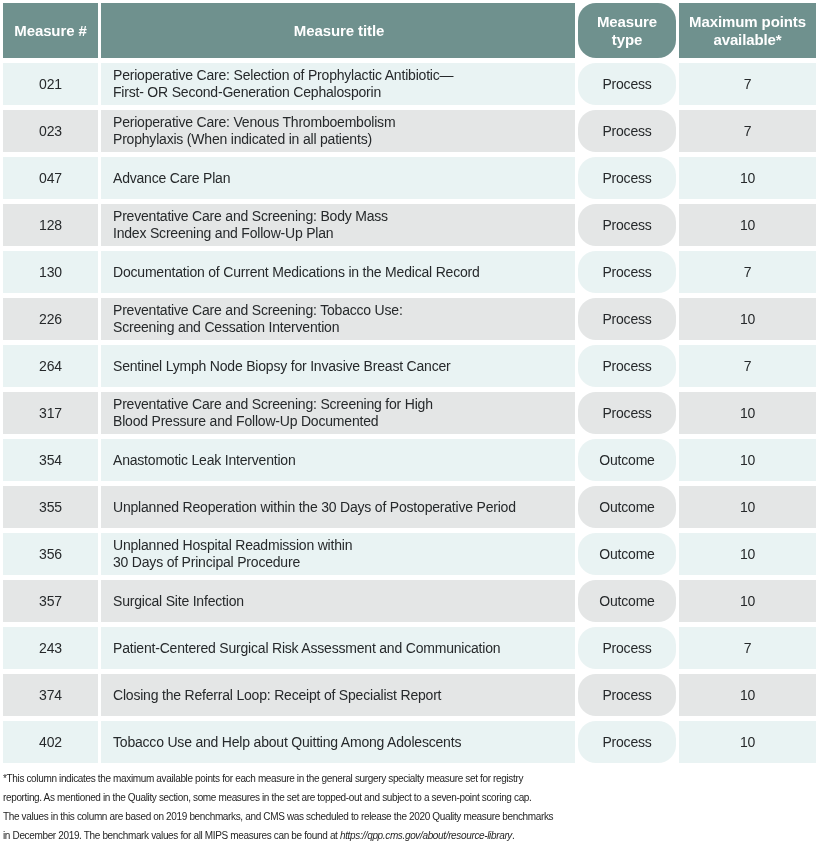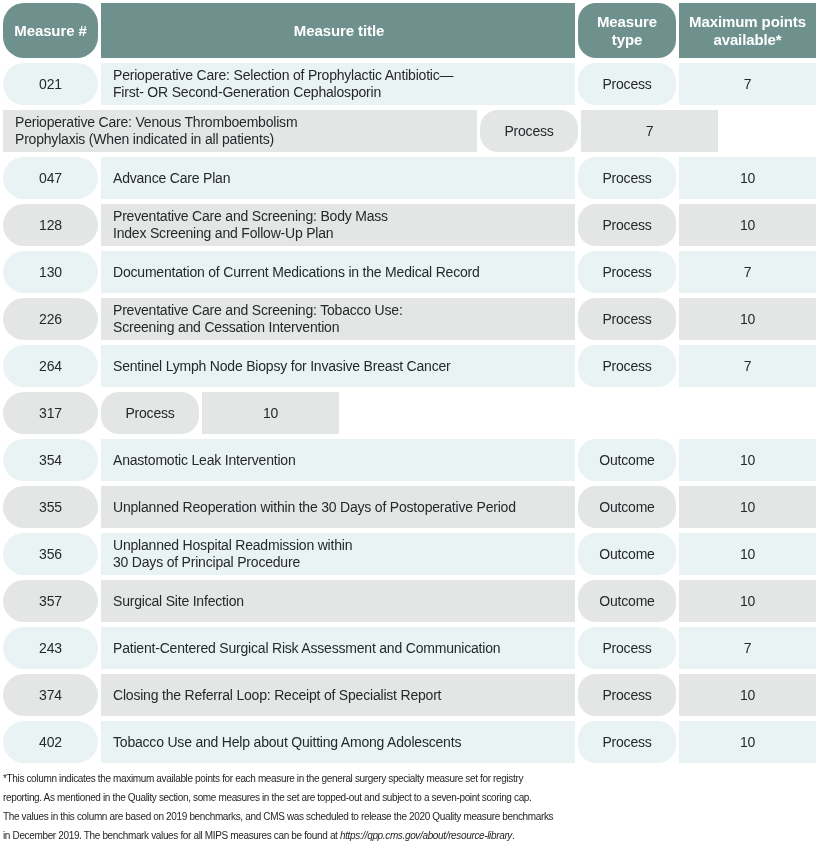--- a/index.html
+++ b/index.html
@@ -26,21 +26,21 @@
   .cell {
     display: flex;
     align-items: center;
     justify-content: center;
     box-sizing: border-box;
     color: #26292b;
     letter-spacing: -0.2px;
     white-space: pre-line;
     text-align: center;
   }
-  .c-num   { width: 95px;  flex: 0 0 95px; border-radius: 21px; }
+  .c-num   { width: 95px;  flex: 0 0 95px; }
   .c-title { width: 474px; flex: 0 0 474px; justify-content: flex-start; text-align: left; padding: 3px 10px 3px 12px; }
   .c-type  { width: 98px;  flex: 0 0 98px; border-radius: 18px; }
   .c-pts   { width: 137px; flex: 0 0 137px; }
   .header-row { margin-bottom: 5px; }
   .header-row .cell {
     background: #6f918e;
     color: #ffffff;
     font-weight: bold;
     font-size: 15px;
     line-height: 18px;
@@ -82,20 +82,21 @@
 
     <div id="tbody">
         <div class="row body-row even">
         <div class="cell c-num">021</div>
         <div class="cell c-title">Perioperative Care: Selection of Prophylactic Antibiotic—
 First- OR Second-Generation Cephalosporin</div>
         <div class="cell c-type">Process</div>
         <div class="cell c-pts">7</div>
       </div>
         <div class="row body-row odd">
+        <div class="cell c-num">023</div>
         <div class="cell c-title">Perioperative Care: Venous Thromboembolism
 Prophylaxis (When indicated in all patients)</div>
         <div class="cell c-type">Process</div>
         <div class="cell c-pts">7</div>
       </div>
         <div class="row body-row even">
         <div class="cell c-num">047</div>
         <div class="cell c-title">Advance Care Plan</div>
         <div class="cell c-type">Process</div>
         <div class="cell c-pts">10</div>
@@ -121,20 +122,22 @@
         <div class="cell c-pts">10</div>
       </div>
         <div class="row body-row even">
         <div class="cell c-num">264</div>
         <div class="cell c-title">Sentinel Lymph Node Biopsy for Invasive Breast Cancer</div>
         <div class="cell c-type">Process</div>
         <div class="cell c-pts">7</div>
       </div>
         <div class="row body-row odd">
         <div class="cell c-num">317</div>
+        <div class="cell c-title">Preventative Care and Screening: Screening for High
+Blood Pressure and Follow-Up Documented</div>
         <div class="cell c-type">Process</div>
         <div class="cell c-pts">10</div>
       </div>
         <div class="row body-row even">
         <div class="cell c-num">354</div>
         <div class="cell c-title">Anastomotic Leak Intervention</div>
         <div class="cell c-type">Outcome</div>
         <div class="cell c-pts">10</div>
       </div>
         <div class="row body-row odd">

